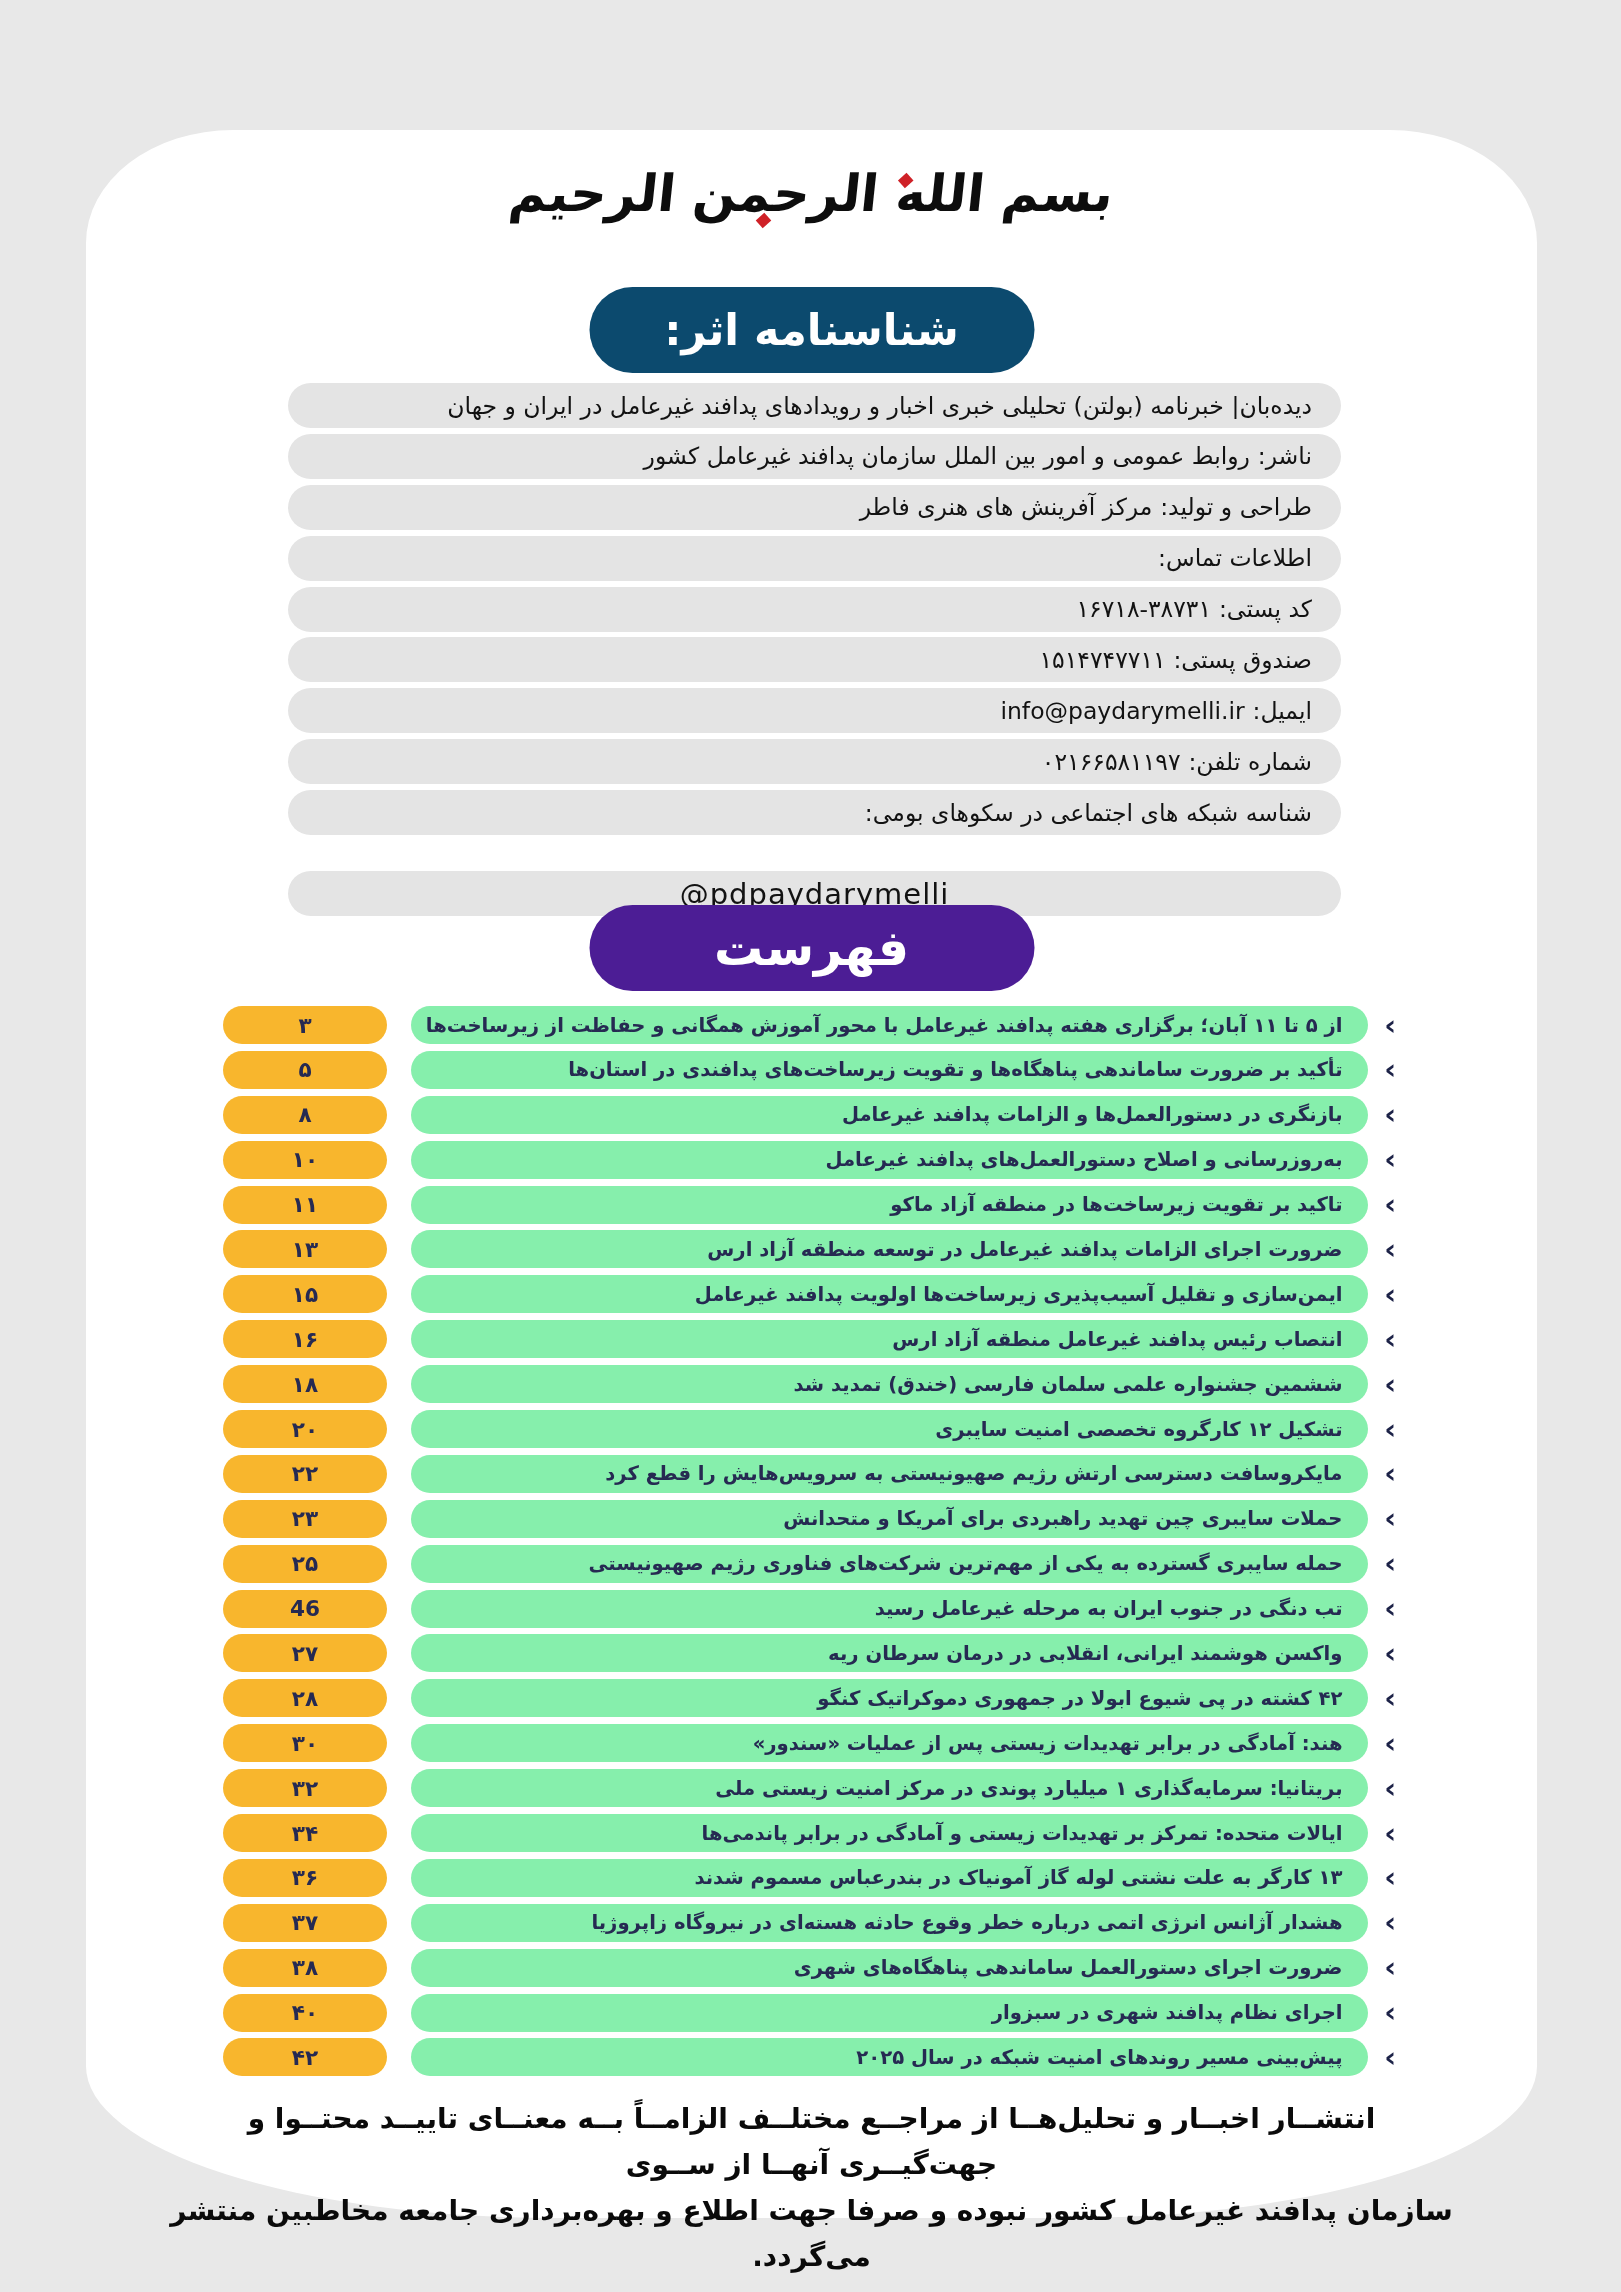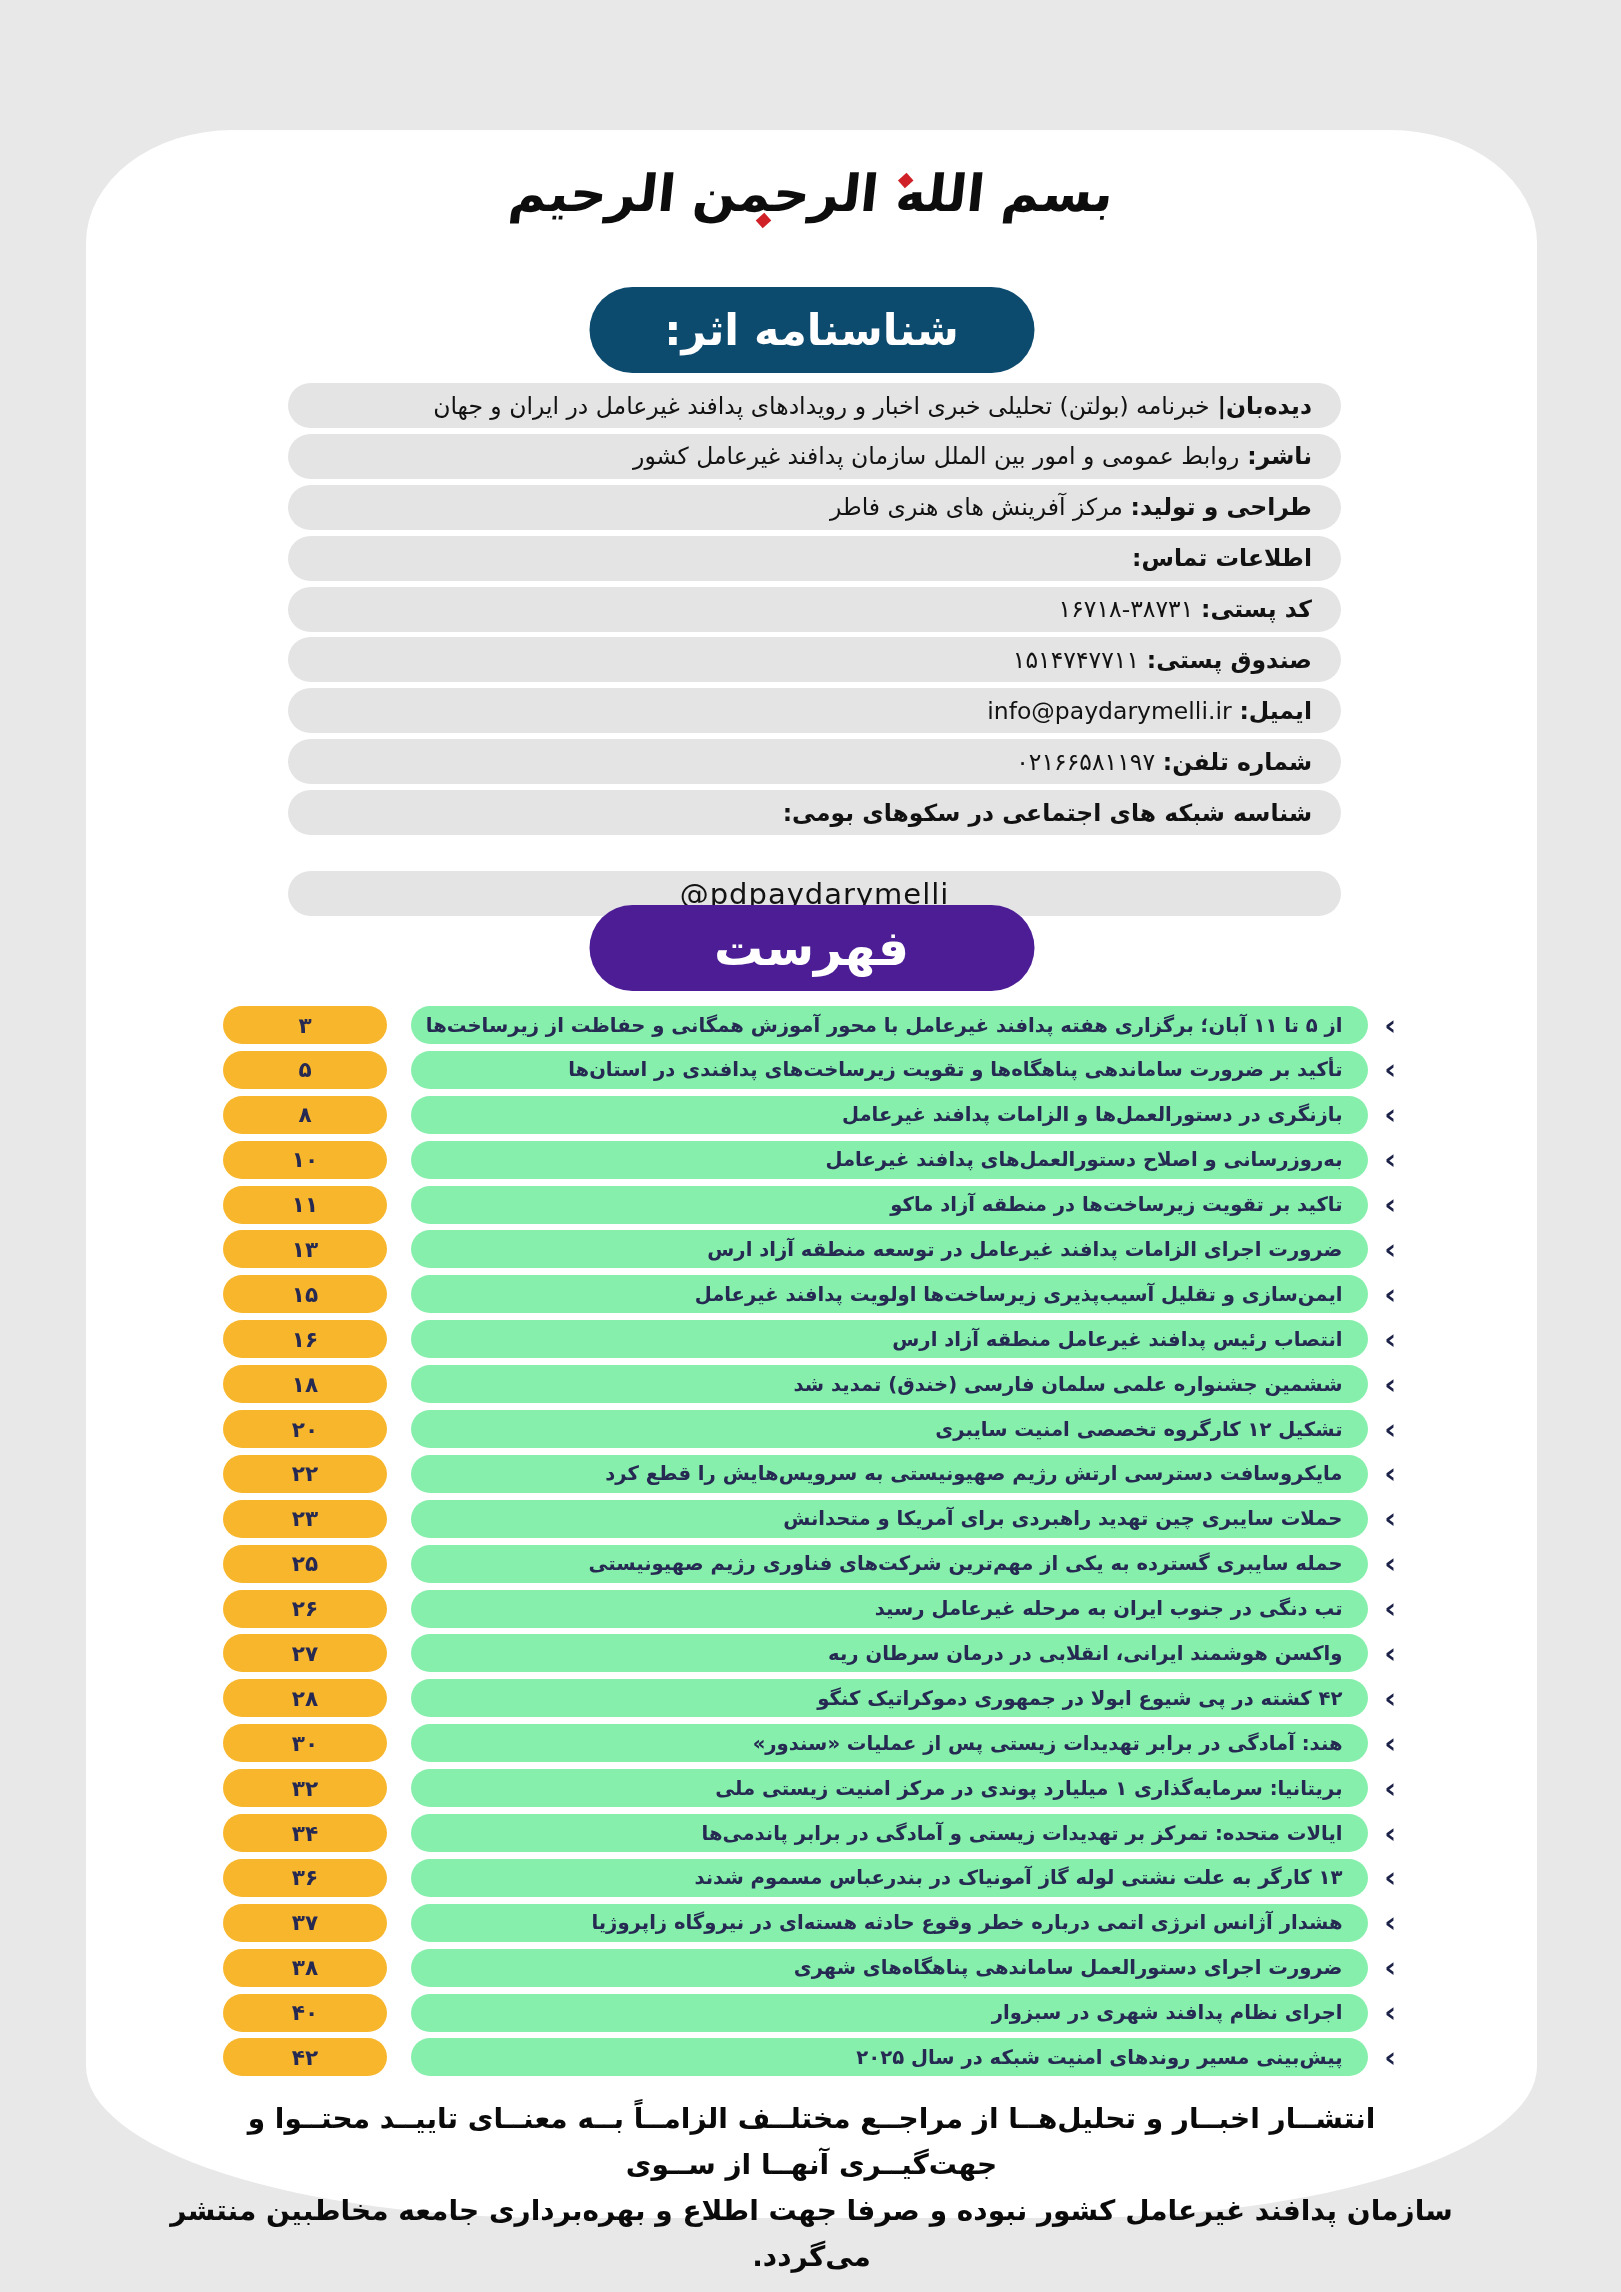--- a/index.html
+++ b/index.html
@@ -36,21 +36,21 @@
   }
   .badge-id  { top:132px; background:#0c4a6e; font-size:43px;margin-top:25px; }
   .badge-toc { top:775px; background:#4c1d95; font-size:49px; }
   
   .info { position:absolute; left:202px; top:253px; width:1053px; }
   .info-row {
     height:45px; margin-bottom:5.9px; background:#e4e4e4; border-radius:22.5px;
     direction:rtl; display:flex; align-items:center;
     padding:0 29px; font-size:23.5px; color:#121212; white-space:nowrap;
   }
-  .info-row .lbl { font-weight:700; margin-left:7.8px; }
+  .info-row .lbl { font-weight:400; margin-left:7.8px; }
   .info-row .val { font-weight:400; }
   .info-row.center { justify-content:center; font-size:29px; padding:0;margin-top:36px; }
   .info-row.center .val { letter-spacing:1px; }
   
   .toc { position:absolute; left:137px; top:876px; width:1178px; }
   .toc-row { position:relative; height:38px; margin-bottom:6.9px; }
   .toc-num {
     position:absolute; left:0; top:0; width:164px; height:38px;
     background:#f8b62d; border-radius:19.6px;
     display:flex; align-items:center; justify-content:center;
@@ -280,21 +280,21 @@
             <span>۲۵</span>
           </div>
         </div>
 
         <div class="toc-row">
           <span class="toc-chev">‹</span>
           <div class="toc-main">
             <span>تب دنگی در جنوب ایران به مرحله غیرعامل رسید</span>
           </div>
           <div class="toc-num">
-            <span>۲۶</span>
+            <span>46</span>
           </div>
         </div>
 
         <div class="toc-row">
           <span class="toc-chev">‹</span>
           <div class="toc-main">
             <span>واکسن هوشمند ایرانی، انقلابی در درمان سرطان ریه</span>
           </div>
           <div class="toc-num">
             <span>۲۷</span>

